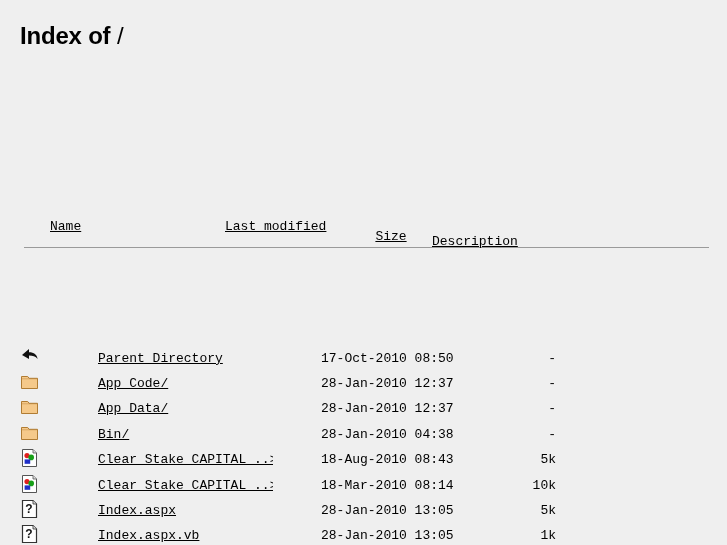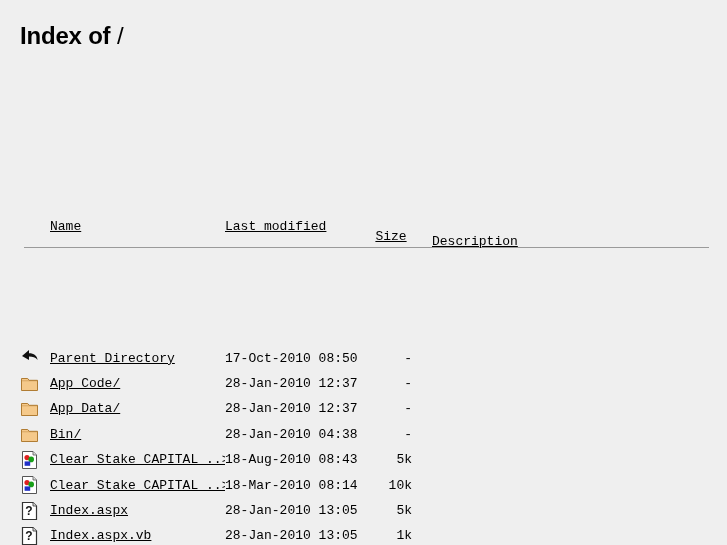--- a/index.html
+++ b/index.html
@@ -53,21 +53,21 @@
     border-top: 1px solid #9a9a9a;
     margin: 3px 6px 0 4px;
     height: 0;
   }
   .rows {
     margin-top: 21px;
   }
   .row {
     height: 25.4px;
     display: flex;
-    align-items: center;
+    gap: 48px;
   }
   .icon-cell {
     width: 20px;
     min-width: 20px;
     height: 22px;
     margin-right: 10px;
     position: relative;
     display: inline-block;
   }
   .col-name {

